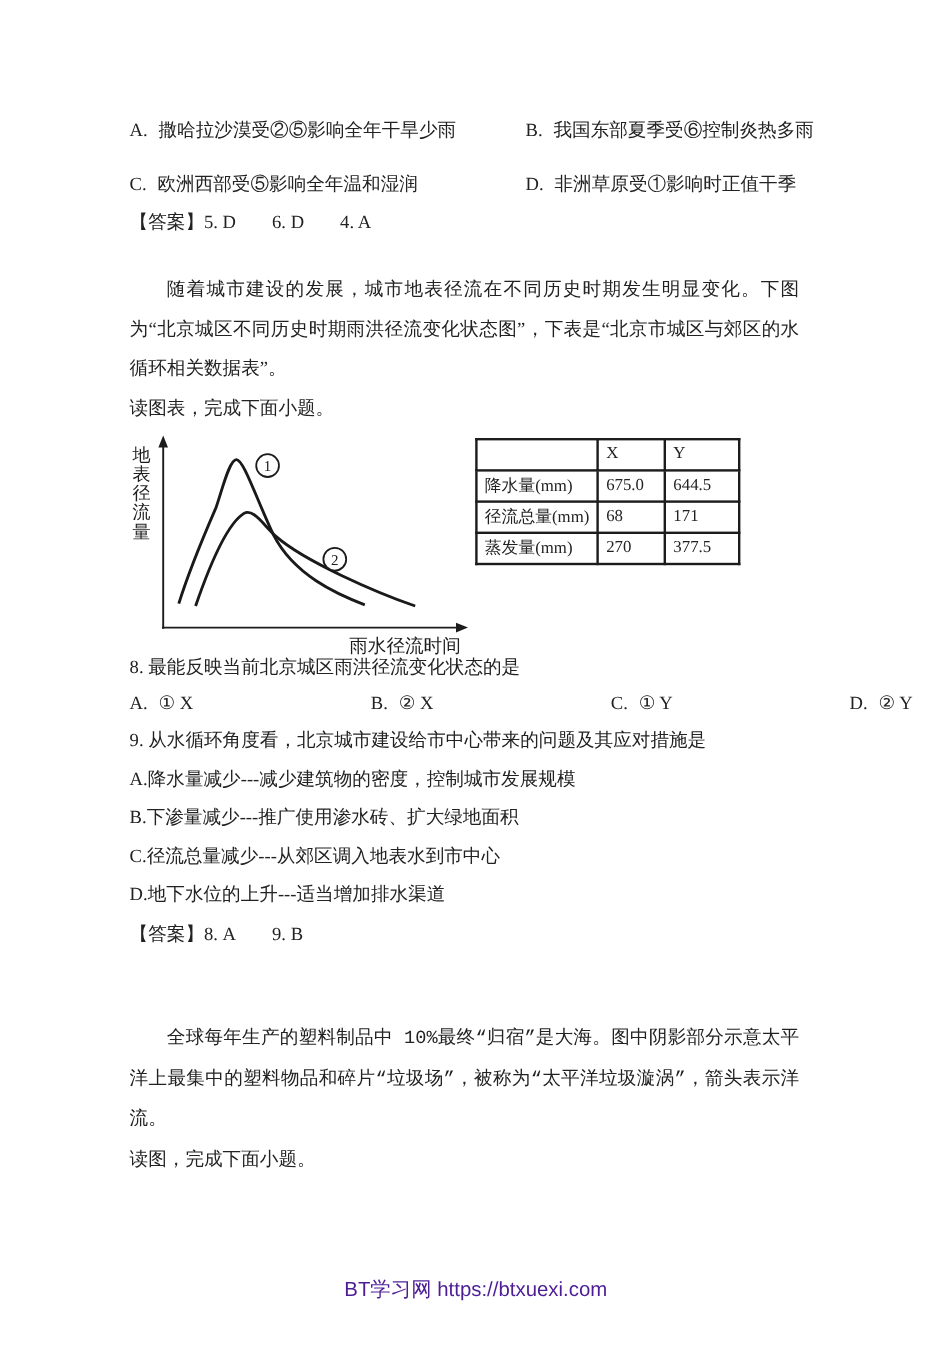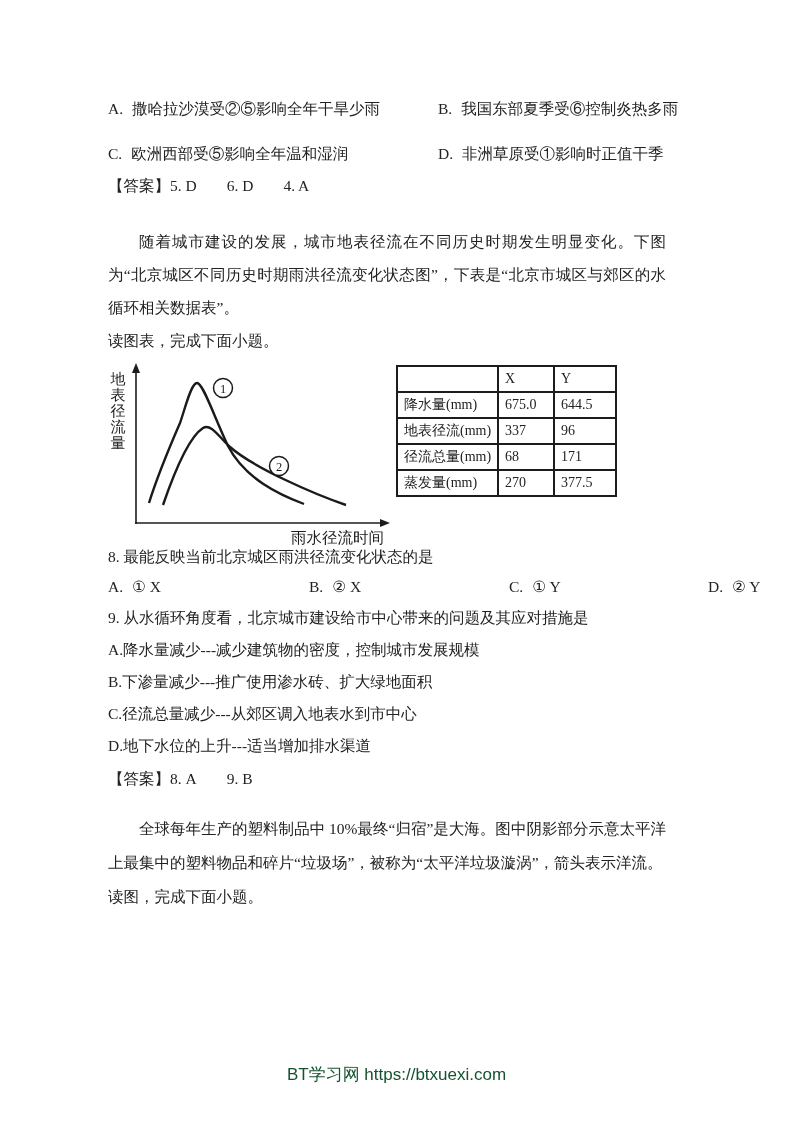--- a/index.html
+++ b/index.html
@@ -64,29 +64,29 @@
     white-space: nowrap;
   }
   .data-table .c-label { width: 100px; }
   .data-table .c-x { width: 56px; }
   .data-table .c-y { width: 62px; }
   .stem { line-height: 18px; }
   .stem2 { margin-top: 13px; line-height: 18px; }
   .q8opts { margin-top: 12px; gap: 36px; }
   .q9opt { margin-top: 14px; line-height: 18px; }
   .answer-line2 { margin-top: 15px; line-height: 18px; }
-  .para2 { margin-top: 24px; line-height: 34px; text-align: justify; text-indent: 2em; }
+  .para2 { margin-top: 60px; line-height: 34px; text-align: justify; text-indent: 2em; font-family: Liberation Mono, monospace; }
   .para2-tail { line-height: 34px; }
   .footer {
     position: absolute;
     left: 0;
     right: 0;
     top: 1063px;
     text-align: center;
-    color: #14532d;
+    color: #4c1d95;
     font-family: "Liberation Sans", "DejaVu Sans", sans-serif;
     font-size: 17px;
   }
   .chart-text { font-family: "Liberation Serif", "DejaVu Serif", serif; fill: #1c1c1c; }
 </style>
 </head>
 <body>
 
 <div class="page">
   <div class="content">
@@ -149,25 +149,20 @@
             <td class="c-label"></td>
             <td class="c-x">X</td>
             <td class="c-y">Y</td>
           </tr>
           <tr>
             <td class="c-label">降水量(mm)</td>
             <td class="c-x">675.0</td>
             <td class="c-y">644.5</td>
           </tr>
           <tr>
-            <td class="c-label">地表径流(mm)</td>
-            <td class="c-x">337</td>
-            <td class="c-y">96</td>
-          </tr>
-          <tr>
             <td class="c-label">径流总量(mm)</td>
             <td class="c-x">68</td>
             <td class="c-y">171</td>
           </tr>
           <tr>
             <td class="c-label">蒸发量(mm)</td>
             <td class="c-x">270</td>
             <td class="c-y">377.5</td>
           </tr>
         </tbody>

